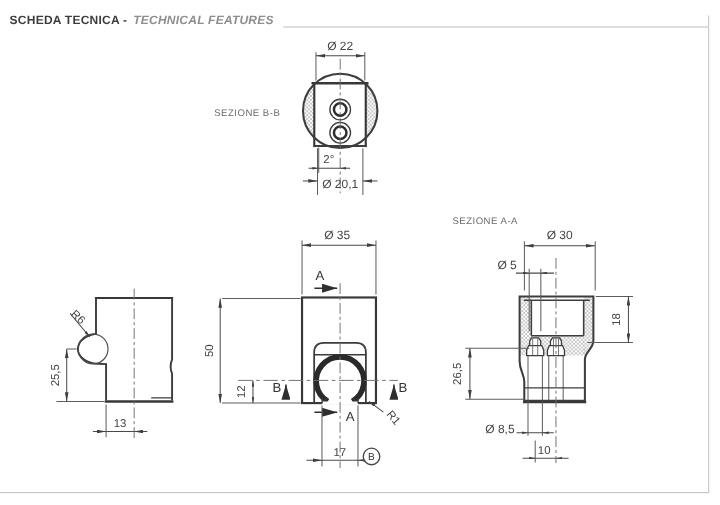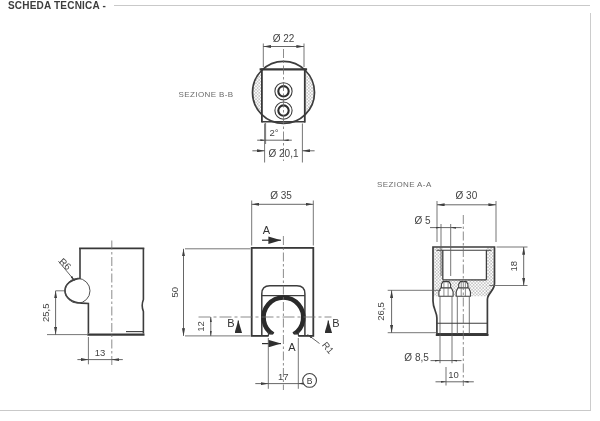--- a/index.html
+++ b/index.html
@@ -1,18 +1,18 @@
 <!DOCTYPE html>
 <html><head>
 <meta charset="utf-8">
 <style>
   html,body{margin:0;padding:0;background:#fff;}
   .page{position:relative;width:600px;height:421px;background:#fff;overflow:hidden;
         font-family:"Liberation Sans",sans-serif;}
-  .hdr{position:absolute;top:0;left:8px;right:10px;display:flex;align-items:center;}
+  .hdr{position:absolute;top:12px;left:8px;right:10px;display:flex;align-items:flex-end;}
   .hdr .t1{font-size:10px;font-weight:bold;color:#3d3d3d;letter-spacing:.2px;white-space:nowrap;}
   .hdr .t2{font-size:10px;font-weight:bold;font-style:italic;color:#8e8e8e;margin-left:5px;
            letter-spacing:.2px;white-space:nowrap;}
   .hdr .rule{flex:1;height:1px;background:#c9c9c9;margin-left:8px;}
   .border-right{position:absolute;top:13px;left:590px;width:1px;height:398px;background:#cccccc;}
   .border-bottom{position:absolute;top:410px;left:0;width:591px;height:1px;background:#c9c9c9;}
   svg{position:absolute;top:0;left:0;}
   svg text{font-family:"Liberation Sans",sans-serif;fill:#454545;}
   .t-dim{font-size:10px;}
   .t-dim-s{font-size:9.5px;}
@@ -28,20 +28,21 @@
   .dim{stroke:#4a4a4a;stroke-width:.85;fill:none;}
   .wfill{fill:#ffffff;}
 </style>
 </head>
 <body>
 
 <div class="page">
 
   <div class="hdr">
     <span class="t1">SCHEDA TECNICA -</span>
+    <span class="t2">TECHNICAL FEATURES</span>
     <span class="rule"></span>
   </div>
   <div class="border-right"></div>
   <div class="border-bottom"></div>
 
   <svg width="600" height="421" viewBox="0 0 600 421">
     <defs>
       <pattern id="xh" width="3.2" height="3.2" patternUnits="userSpaceOnUse">
         <path d="M0,0 L3.2,3.2 M3.2,0 L0,3.2 M-0.8,2.4 L0.8,4 M2.4,-0.8 L4,0.8 M-0.8,0.8 L0.8,-0.8 M2.4,4 L4,2.4" stroke="#9a9a9a" stroke-width="0.45"></path>
       </pattern>

